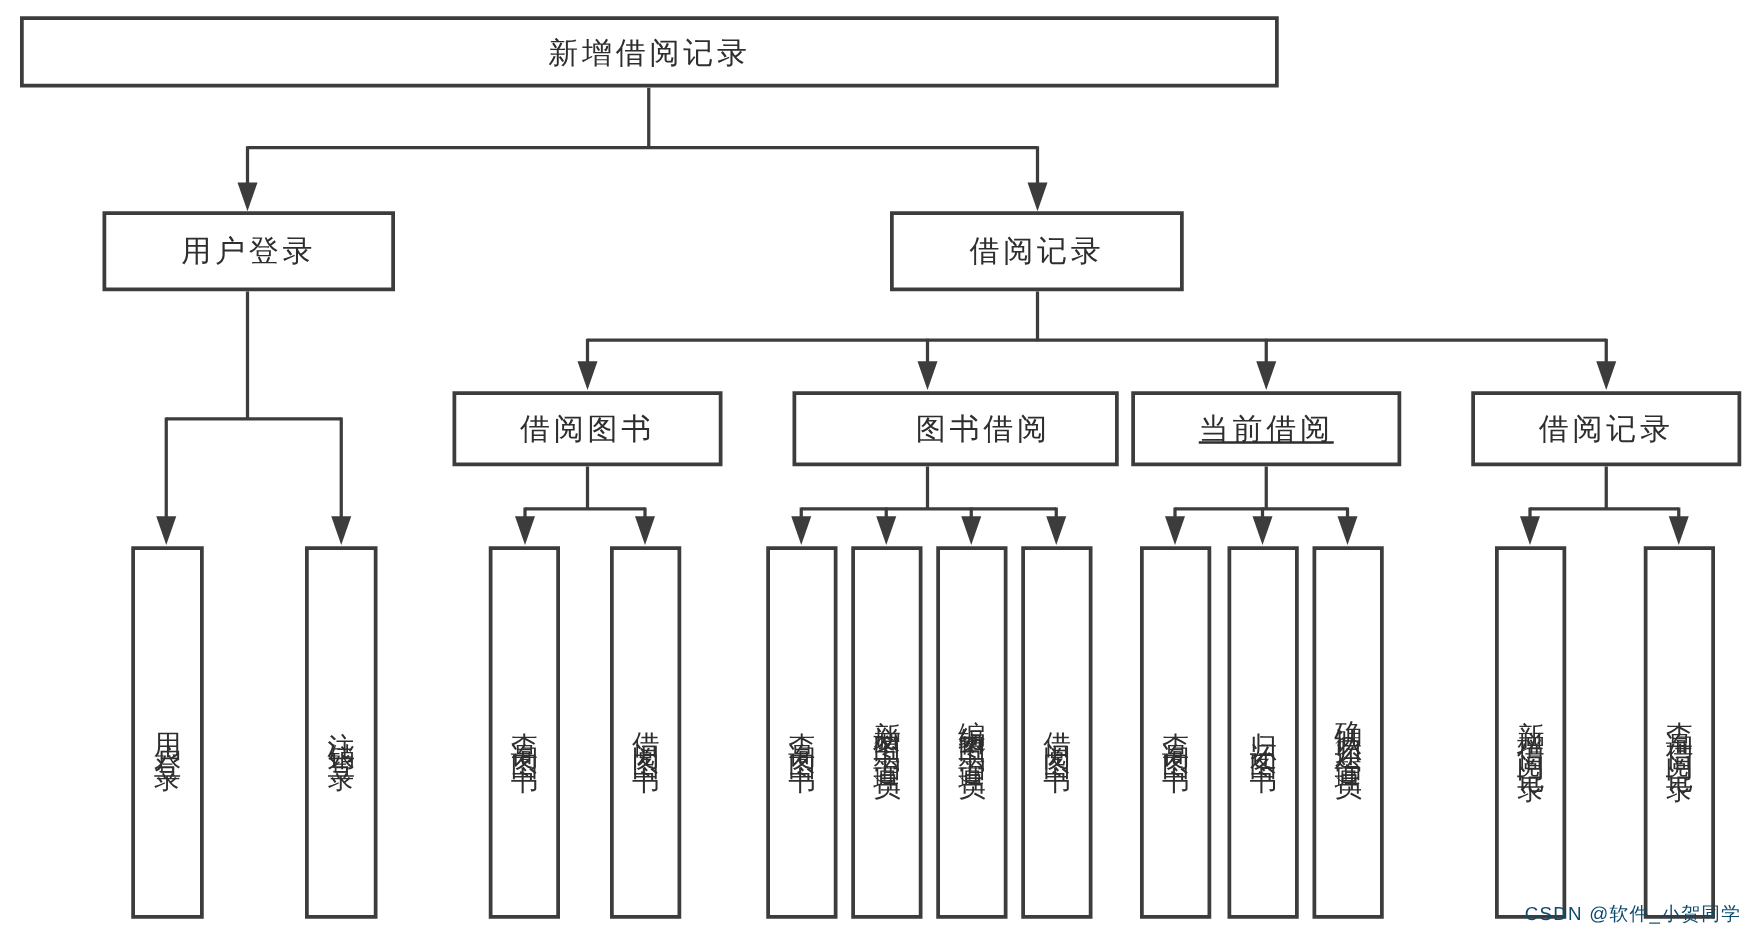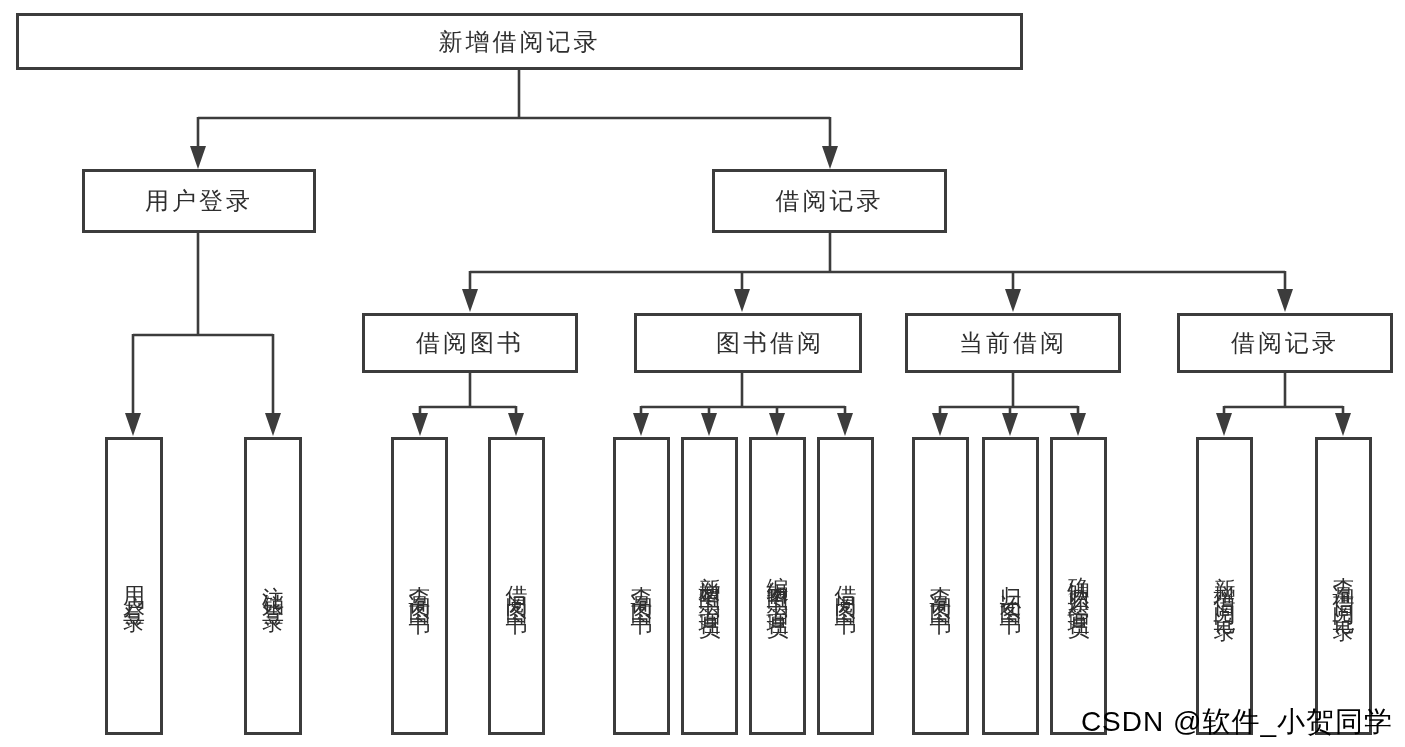--- a/index.html
+++ b/index.html
@@ -42,23 +42,23 @@
     text-orientation: mixed;
     font-size: 22px;
     letter-spacing: 9px;
     line-height: 1;
     white-space: nowrap;
   }
   .watermark {
     position: absolute;
     right: 12px;
     bottom: 6px;
-    font-size: 28px;
+    font-size: 15px;
     letter-spacing: 1px;
-    color: #000000;
+    color: #0c4a6e;
     z-index: 5;
     white-space: nowrap;
     margin-left: 14px;
   }
 </style>
 </head>
 <body>
 
 <div class="canvas">
 
@@ -130,22 +130,22 @@
       <polygon points="1335,413 1351,413 1343,436"></polygon>
     </g>
   </svg>
 
   <div class="node hnode" style="left:16px; top:13px; width:1007px; height:57px;">新增借阅记录</div>
 
   <div class="node hnode" style="left:82px; top:169px; width:234px; height:64px;">用户登录</div>
   <div class="node hnode" style="left:712px; top:169px; width:235px; height:64px;">借阅记录</div>
 
   <div class="node hnode" style="left:362px; top:313px; width:216px; height:60px;">借阅图书</div>
-  <div class="node hnode" style="left:634px; top:313px; width:228px; height:60px;padding-left:44px;">图书借阅</div>
-  <div class="node hnode" style="left:905px; top:313px; width:216px; height:60px;">当前借阅</div>
+  <div class="node hnode" style="left:634px; top:313px; width:261px; height:60px;padding-left:44px;">图书借阅</div>
+  <div class="node hnode" style="left:905px; top:313px; width:216px; height:60px;text-decoration:underline;">当前借阅</div>
   <div class="node hnode" style="left:1177px; top:313px; width:216px; height:60px;">借阅记录</div>
 
   <div class="node leaf" style="left:105px; top:437px; width:58px; height:298px;">用户登录</div>
   <div class="node leaf" style="left:244px; top:437px; width:58px; height:298px;">注销登录</div>
 
   <div class="node leaf" style="left:391px; top:437px; width:57px; height:298px;">查询图书</div>
   <div class="node leaf" style="left:488px; top:437px; width:57px; height:298px;">借阅图书</div>
 
   <div class="node leaf" style="left:613px; top:437px; width:57px; height:298px;">查询图书</div>
   <div class="node leaf" style="left:681px; top:437px; width:57px; height:298px; letter-spacing:6px;">新增图书（管理员）</div>

